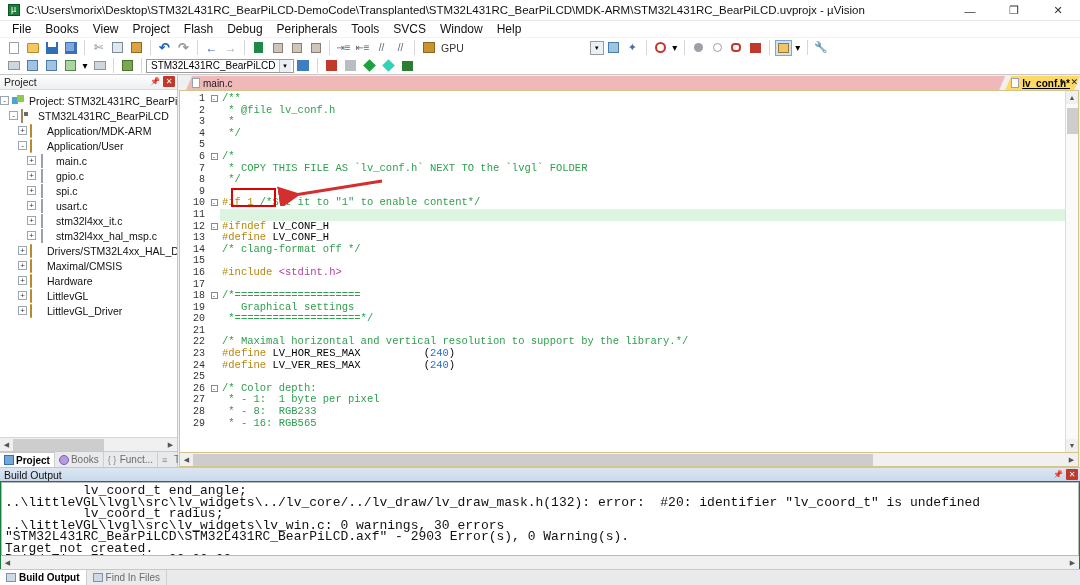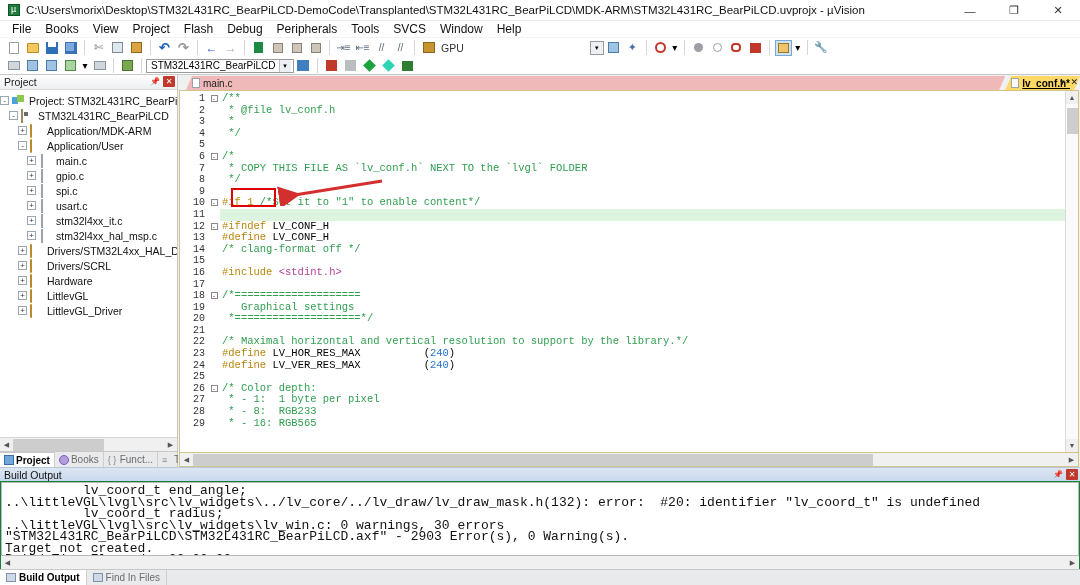--- a/index.html
+++ b/index.html
@@ -477,21 +477,21 @@
             <span class="tline"></span>
             <span class="expander">+</span>
             <span class="ticon"><span class="ic-folder"></span></span>
             <span class="tlabel">Drivers/STM32L4xx_HAL_Driver</span>
           </div>
           <div class="tnode">
             <span class="tline"></span>
             <span class="tline"></span>
             <span class="expander">+</span>
             <span class="ticon"><span class="ic-folder"></span></span>
-            <span class="tlabel">Drivers/SCRL</span>
+            <span class="tlabel">Maximal/CMSIS</span>
           </div>
           <div class="tnode">
             <span class="tline"></span>
             <span class="tline"></span>
             <span class="expander">+</span>
             <span class="ticon"><span class="ic-folder"></span></span>
             <span class="tlabel">Hardware</span>
           </div>
           <div class="tnode">
             <span class="tline"></span>

